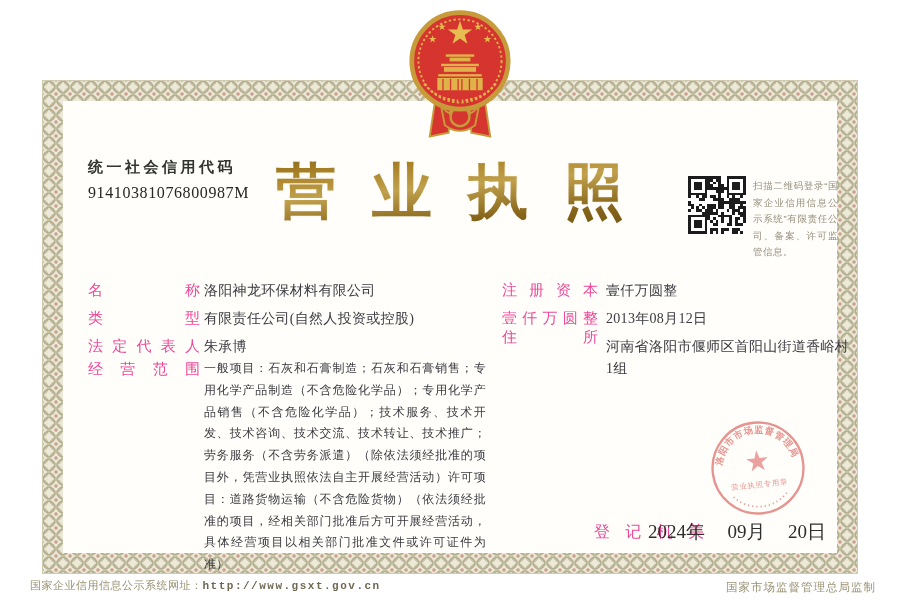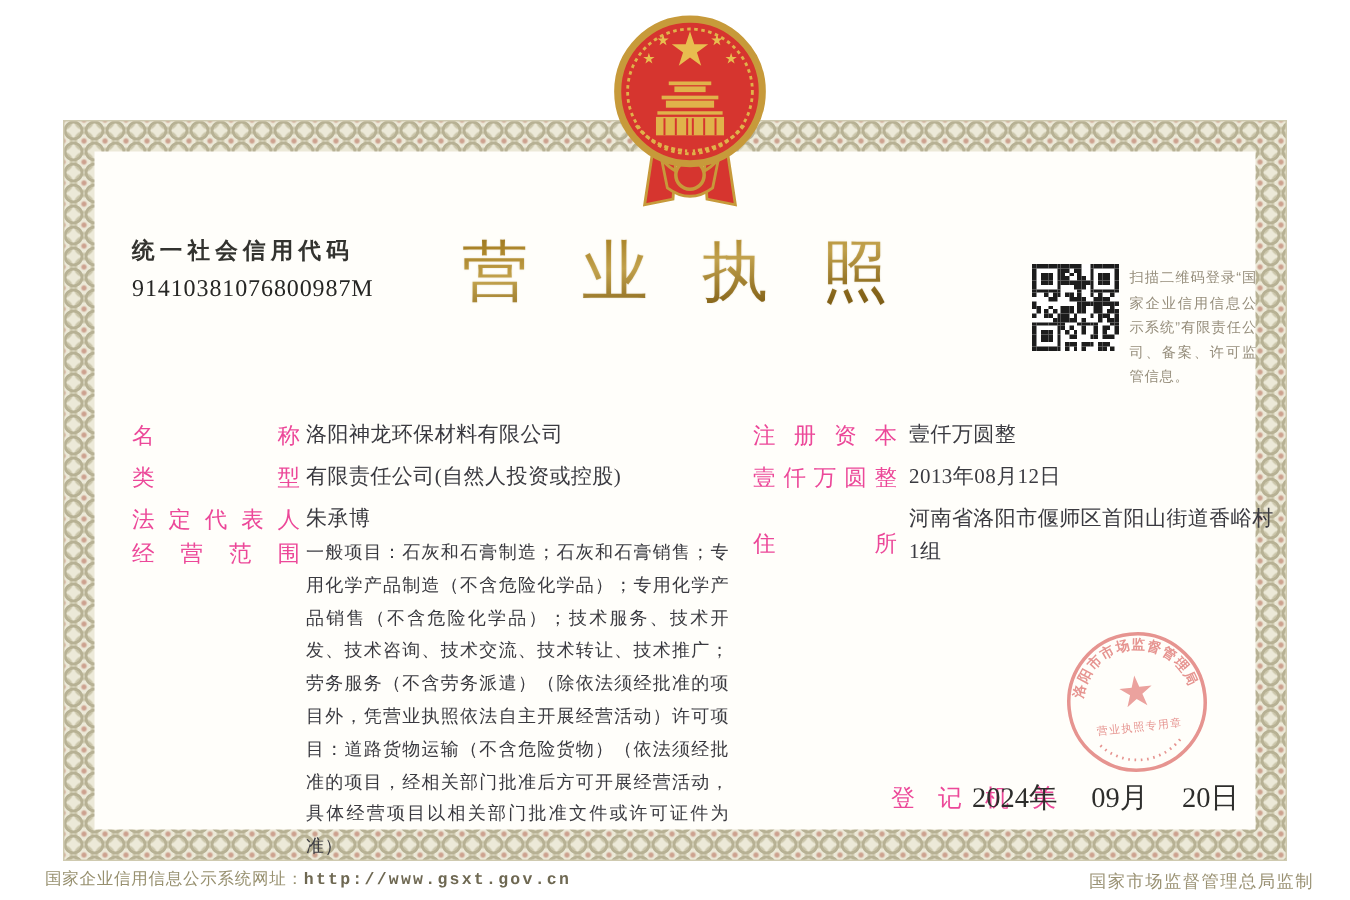--- a/index.html
+++ b/index.html
@@ -25,21 +25,21 @@
   }
   
   .emblem{position:absolute;left:403px;top:8px;width:114px;height:138px;}
   
   .credit{position:absolute;left:88px;top:158px;}
   .credit-label{font-weight:bold;font-size:15px;color:#33332f;letter-spacing:3.5px;}
   .credit-value{margin-top:7px;font-family:"Liberation Serif", serif;font-size:16px;color:#262624;letter-spacing:.6px;}
   
   .title{
     position:absolute;top:152px;left:0;width:100%;text-align:center;
-    font-size:44px;font-weight:normal;letter-spacing:36px;text-indent:36px;
+    font-size:60px;font-weight:bold;letter-spacing:36px;text-indent:36px;
     background:linear-gradient(175deg,#6e5312 8%,#b98f2e 30%,#d9b860 46%,#8a671c 68%,#5f470f 95%);
     -webkit-background-clip:text;background-clip:text;color:transparent;
     text-shadow:0 0 1px rgba(120,90,20,.25);
   }
   
   .qr-wrap{position:absolute;left:688px;top:176px;width:58px;height:58px;background:#fff;}
   .qr-grid{display:grid;width:58px;height:58px;grid-template-columns:repeat(21,1fr);grid-template-rows:repeat(21,1fr);}
   .qr-grid div{background:transparent;}
   .qr-grid div.b{background:#1c1c1c;}
   .qr-caption{
@@ -583,21 +583,21 @@
 
 <div class="flabel lab-left" style="top:360px">经营范围</div>
 <div class="fvalue val-left scope" style="top:358px">一般项目：石灰和石膏制造；石灰和石膏销售；专用化学产品制造（不含危险化学品）；专用化学产品销售（不含危险化学品）；技术服务、技术开发、技术咨询、技术交流、技术转让、技术推广；劳务服务（不含劳务派遣）（除依法须经批准的项目外，凭营业执照依法自主开展经营活动）许可项目：道路货物运输（不含危险货物）（依法须经批准的项目，经相关部门批准后方可开展经营活动，具体经营项目以相关部门批准文件或许可证件为准）</div>
 
 <div class="flabel lab-right" style="top:281px">注册资本</div>
 <div class="fvalue val-right" style="top:280px">壹仟万圆整</div>
 
 <div class="flabel lab-right" style="top:309px">壹仟万圆整</div>
 <div class="fvalue val-right" style="top:308px">2013年08月12日</div>
 
-<div class="flabel lab-right" style="top:353px">住所</div>
+<div class="flabel lab-right" style="top:328px">住所</div>
 <div class="fvalue val-right" style="top:336px">河南省洛阳市偃师区首阳山街道香峪村1组</div>
 
 <div class="flabel authority-label">登记机关</div>
 <div class="issue-date">
   <span>2024年</span>
   <span>09月</span>
   <span>20日</span>
 </div>
 
 <svg class="seal" viewBox="0 0 110 110">

